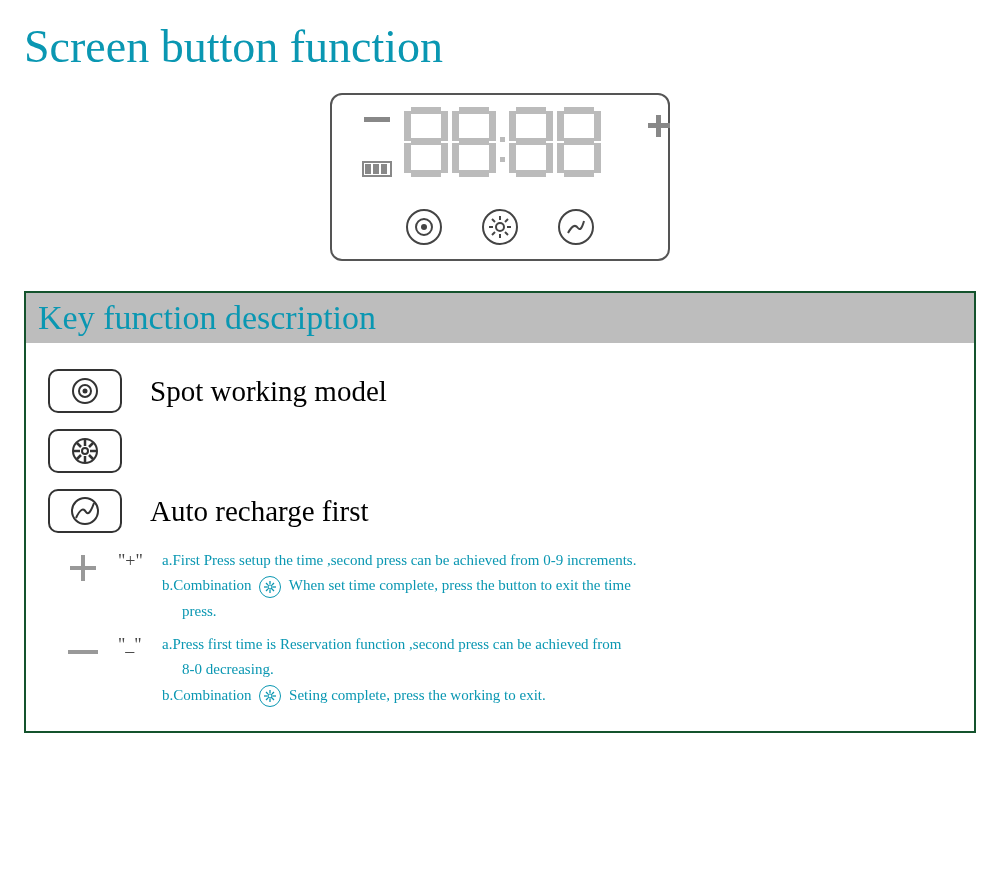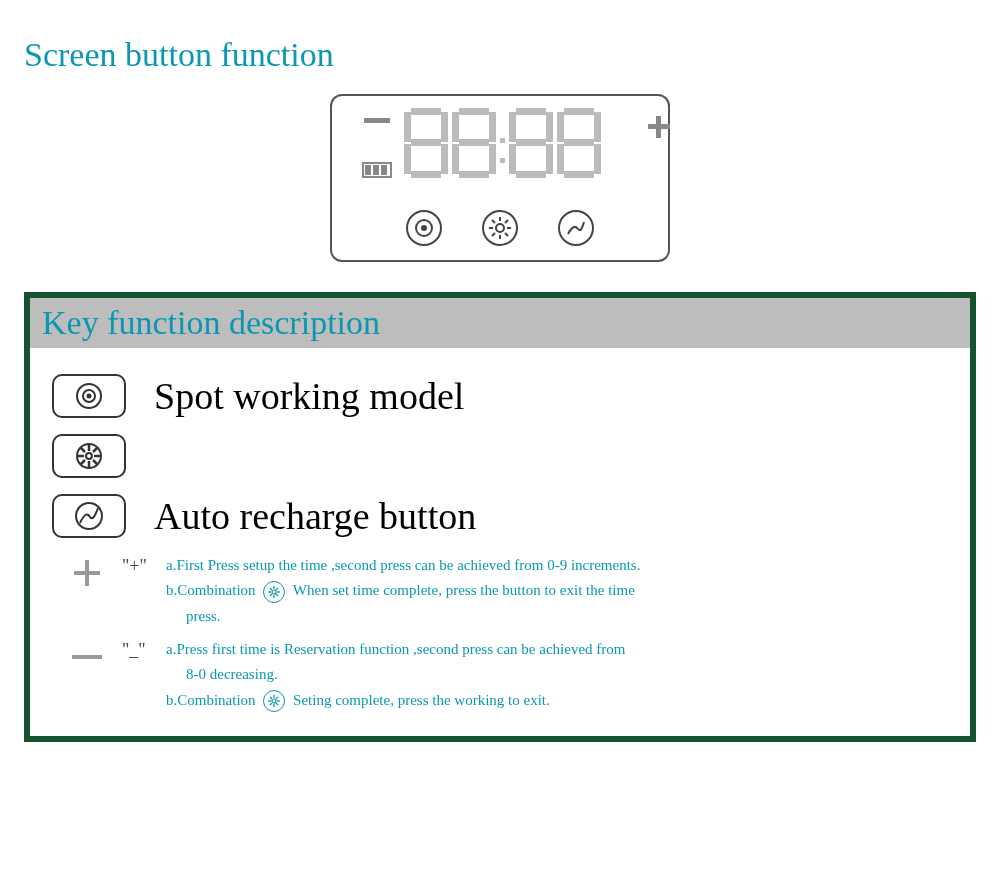--- a/index.html
+++ b/index.html
@@ -5,23 +5,23 @@
   * { box-sizing: border-box; }
   body {
     margin: 0;
     padding: 20px 24px;
     background: #ffffff;
     font-family: "Times New Roman", Times, serif;
     color: #000;
     width: 1000px;
   }
   .title {
-    font-size: 34px;
+    font-size: 46px;
     color: #0a97b2;
-    margin: 16px 0 20px 0;
+    margin: 0 0 20px 0;
     font-weight: normal;
   }
   .panel-wrap {
     display: flex;
     justify-content: center;
     margin: 10px 0 30px 0;
   }
   .panel {
     width: 340px;
     height: 168px;
@@ -80,21 +80,21 @@
     display: flex; justify-content: center; gap: 40px;
   }
   .pbtn {
     width: 36px; height: 36px;
     border: 2px solid #444; border-radius: 50%;
     display:flex; align-items:center; justify-content:center;
   }
 
   
   .outer-box {
-    border: 6px solid #14532d;
+    border: 2px solid #14532d;
     margin-top: 4px;
   }
   .header-bar {
     background: #bdbdbd;
     padding: 6px 12px;
   }
   .header-bar .txt {
     font-size: 34px;
     color: #0a97b2;
   }
@@ -108,21 +108,21 @@
     margin: 8px 0 16px 0;
   }
   .icon-box {
     width: 74px; height: 44px;
     border: 2px solid #333;
     border-radius: 10px;
     display:flex; align-items:center; justify-content:center;
     margin-right: 28px;
   }
   .row .label {
-    font-size: 38px;
+    font-size: 29px;
   }
 
   .note {
     display: flex;
     margin-top: 8px;
   }
   .note-left {
     width: 70px;
     flex: 0 0 70px;
     display:flex; justify-content:center; padding-top:4px;
@@ -286,21 +286,21 @@
       </div>
     </div>
 
     <div class="row">
       <div class="icon-box">
         <svg width="32" height="32" viewBox="0 0 32 32">
             <circle cx="16" cy="16" r="13" fill="none" stroke="#333" stroke-width="2"></circle>
             <path d="M7 23 Q13 10 17 17 Q20 22 25 8" fill="none" stroke="#333" stroke-width="2"></path>
           </svg>
       </div>
-      <div class="label">Auto recharge button</div>
+      <div class="label">Auto recharge first</div>
     </div>
 
     <div class="note">
       <div class="note-left">
         <div class="glyph-plus">
             <div class="h"></div>
             <div class="v"></div>
           </div>
       </div>
       <div class="note-quote">"+"</div>

